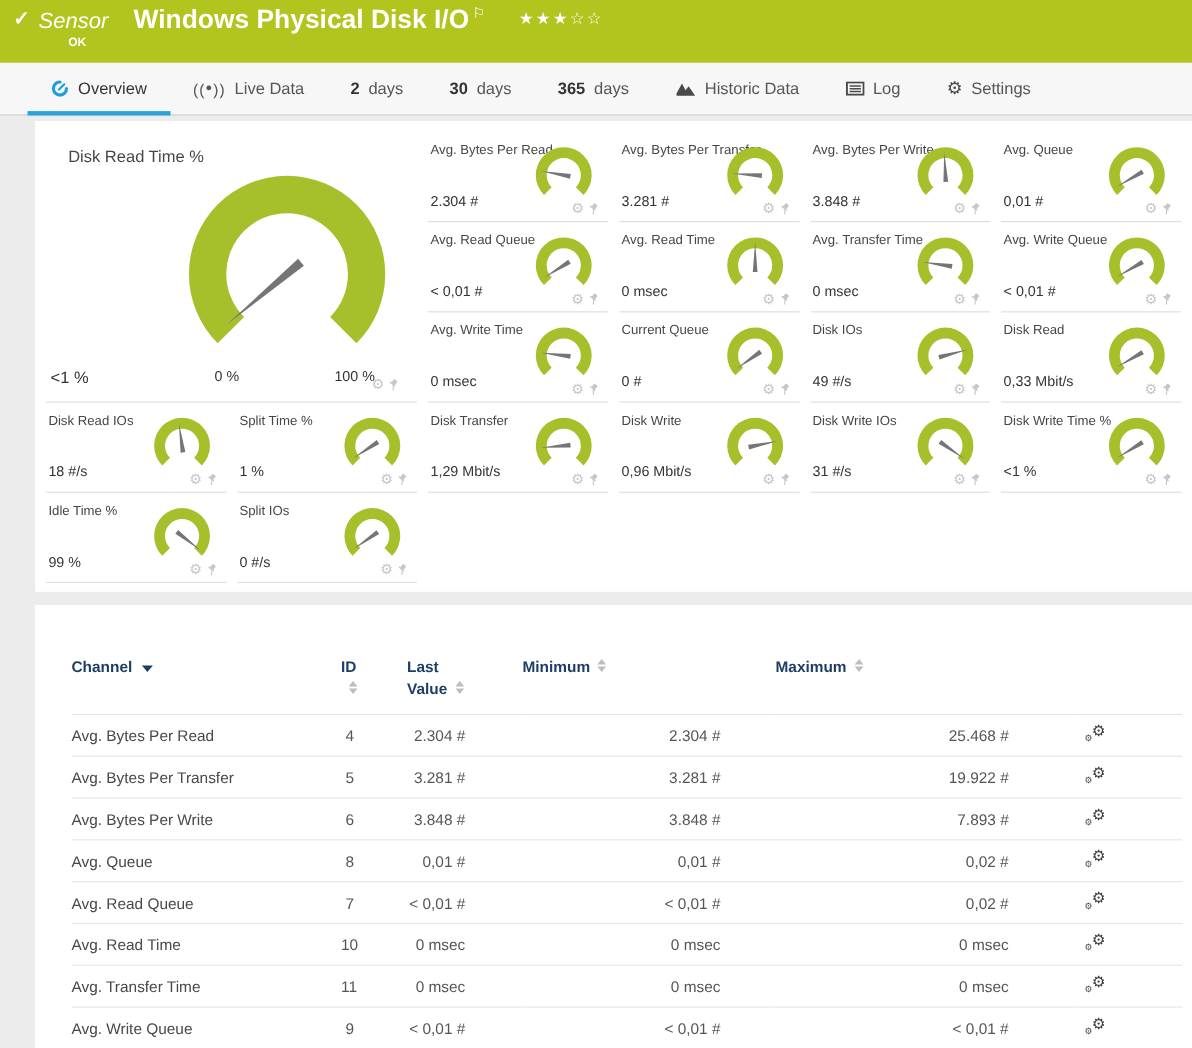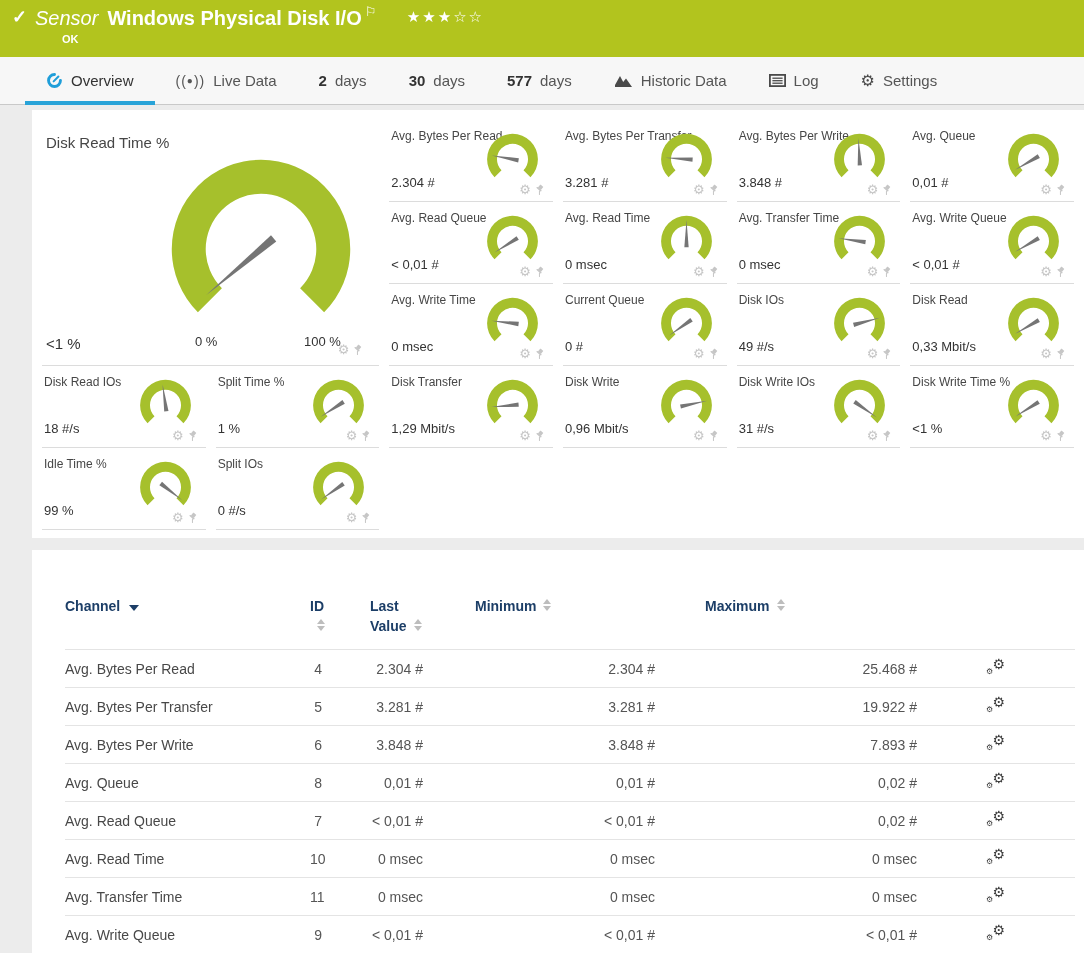--- a/index.html
+++ b/index.html
@@ -10,21 +10,21 @@
     --navy:#1c3e67;
   }
   *{margin:0;padding:0;box-sizing:border-box;}
   html,body{width:1084px;height:953px;overflow:hidden;background:#ececec;
     font-family:"Liberation Sans",sans-serif;}
   
   .banner{position:relative;height:57px;background:var(--banner-green);color:#fff;}
   .b-check{position:absolute;left:12px;top:6px;font-size:18px;font-weight:bold;}
   .b-row{position:absolute;left:35px;top:4px;white-space:nowrap;}
   .b-kind{font-style:italic;font-size:20px;margin-top:34px;}
-  .b-title{font-weight:bold;font-size:20px;margin-left:9px;}
+  .b-title{font-weight:bold;font-size:24px;margin-left:23px;}
   .b-flag{font-size:13px;margin-left:3px;vertical-align:9px;cursor:pointer;}
   .b-stars{font-size:15px;margin-left:26px;letter-spacing:2px;vertical-align:3px;cursor:pointer;}
   .b-status{position:absolute;left:62px;top:33px;font-size:11px;font-weight:bold;}
   
   .tabbar{height:48px;background:#f7f7f7;border-bottom:1px solid #c9c9c9;
     display:flex;align-items:stretch;padding-left:25px;}
   .tab{display:flex;align-items:center;gap:8px;padding:0 21px;font-size:15px;
     color:#555;position:relative;cursor:pointer;white-space:nowrap;}
   .tab.active{color:#333;font-weight:normal;}
   .tab.active::after{content:'';position:absolute;left:0;right:0;bottom:-1px;height:4px;
@@ -34,21 +34,21 @@
   .bc{color:#555;font-size:14px;letter-spacing:1px;}
   .bc-dot{font-size:10px;}
   .gear-glyph{font-size:16px;color:#4a4a4a;line-height:1;}
   
   .panel{background:#fff;margin-left:32px;}
   .gauges{margin-top:5px;padding:10px 10px 8px 10px;display:grid;
     grid-template-columns:repeat(6,1fr);grid-auto-rows:82px;column-gap:10px;}
   .gcell{position:relative;border-bottom:1px solid #dcdcdc;}
   .gcell.big{grid-column:1 / span 2;grid-row:1 / span 3;}
   .g-title{position:absolute;left:2px;top:9px;font-size:12px;color:#464646;}
-  .big .g-title{font-size:15px;top:14px;left:4px;}
+  .big .g-title{font-size:15px;top:14px;left:20px;}
   .g-value{position:absolute;left:2px;bottom:11px;font-size:13px;color:#333;}
   .big .g-value{font-size:15px;bottom:13px;left:4px;}
   .g-dial{position:absolute;right:12px;top:11px;line-height:0;}
   .big .g-dial{left:122px;top:32px;right:auto;}
   .big-scale{position:absolute;font-size:13px;color:#333;}
   .big-scale.min{left:153px;top:214px;}
   .big-scale.max{left:262px;top:214px;}
   .g-icons{position:absolute;right:8px;bottom:5px;display:flex;align-items:center;gap:3px;}
   .big .g-icons{right:16px;bottom:9px;}
   .cell-gear{color:#c6c6c6;font-size:13px;line-height:1;cursor:pointer;}
@@ -114,21 +114,21 @@
     </div>
     <div class="tab">
       <span class="num">2</span>
       <span>days</span>
     </div>
     <div class="tab">
       <span class="num">30</span>
       <span>days</span>
     </div>
     <div class="tab">
-      <span class="num">577</span>
+      <span class="num">365</span>
       <span>days</span>
     </div>
     <div class="tab">
       <span class="tab-icon">
         <svg width="19" height="14" viewBox="0 0 19 14">
           <path d="M1 13 L1 11 L6 2 L9.2 8 L12 4.5 L18 13 Z" fill="#4a4a4a"></path>
         </svg>
       </span>
       <span>Historic Data</span>
     </div>

